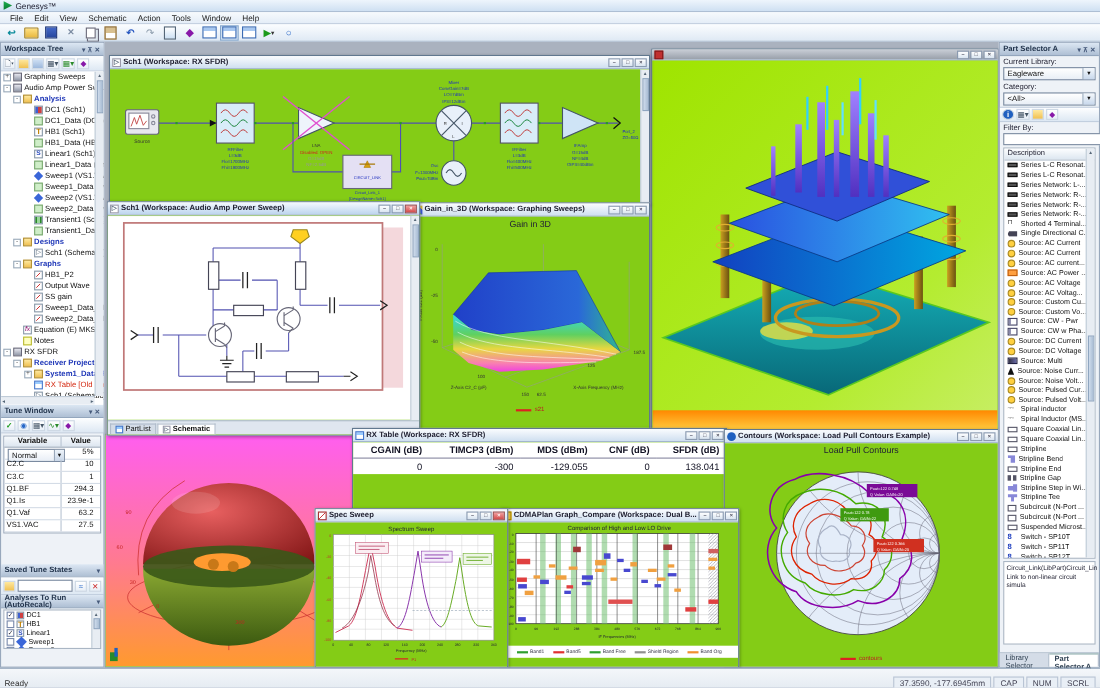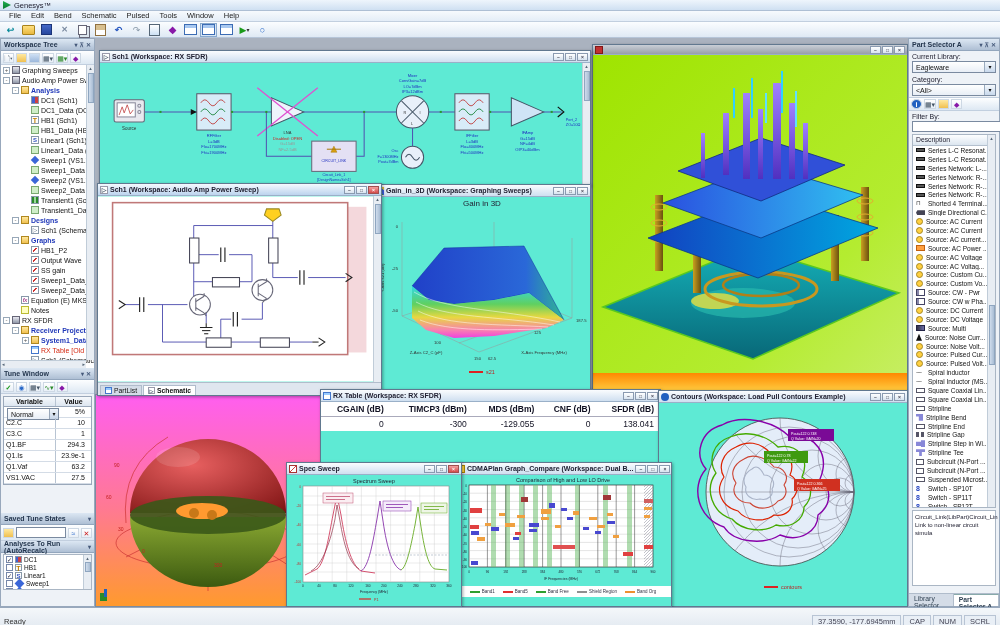--- a/index.html
+++ b/index.html
@@ -2,21 +2,21 @@
 <html><head>
 <meta charset="utf-8">
 <style>
 *{margin:0;padding:0;box-sizing:border-box}
 html,body{width:1000px;height:625px;overflow:hidden}
 body{position:relative;font-family:"Liberation Sans",sans-serif;background:#d9e4f0;font-size:7px;color:#111}
 
 #titlebar{position:absolute;left:0;top:0;width:1000px;height:11px;background:linear-gradient(#eef5fc,#cfe0f2);border-bottom:1px solid #aebfd4;display:flex;align-items:center;padding:0 3px;gap:3px}
 #titlebar .logo{width:8px;height:8px;background:linear-gradient(#1faf4f,#0a7a30);clip-path:polygon(0 0,100% 50%,0 100%)}
 #titlebar .ttl{font-size:7.5px;color:#223}
-#menubar{position:absolute;left:0;top:11px;width:1000px;height:11px;background:linear-gradient(#f7fafd,#e4edf7);border-bottom:1px solid #c2cfdf;display:flex;padding:0 4px}
+#menubar{position:absolute;left:0;top:11px;width:1000px;height:11px;background:linear-gradient(#f7fafd,#e4edf7);border-bottom:1px solid #c2cfdf;display:flex;align-items:center;padding:0 4px}
 #menubar .mi{padding:0 5px;font-size:7.5px;color:#222}
 #toolbar{position:absolute;left:0;top:22px;width:1000px;height:16px;background:linear-gradient(#fbfdff,#dfe9f4);border-bottom:1px solid #b6c5d8;display:flex;align-items:center;padding:0 2px;gap:1px}
 .tb{width:17px;height:14px;display:inline-flex;align-items:center;justify-content:center;font-size:9px;border:1px solid transparent}
 .tb.back-icon::before{content:"↩";color:#0a8a9a;font-weight:bold}
 .tb.open-icon::before{content:"";width:11px;height:8px;background:linear-gradient(#ffe080,#e8b840);border:1px solid #a8821c;border-radius:1px}
 .tb.save-icon::before{content:"";width:9px;height:9px;background:linear-gradient(#4468c8,#27479e);border:1px solid #1c3478}
 .tb.cut-icon::before{content:"✕";color:#7a8aa0;font-weight:bold;font-size:8px}
 .tb.copy-icon::before{content:"";width:7px;height:8px;background:#fff;border:1px solid #667;box-shadow:2px 2px 0 #dde6ee,2px 2px 0 1px #667}
 .tb.paste-icon::before{content:"";width:9px;height:10px;background:#d8c090;border:1px solid #907040;box-shadow:inset 0 -5px 0 #fff}
 .tb.undo-icon::before{content:"↶";color:#2858c0;font-weight:bold}
@@ -117,21 +117,21 @@
 .wb{width:11px;height:8px;border:1px solid #8a9ab0;background:linear-gradient(#fff,#d8e4f0);font-size:5px;line-height:6px;text-align:center;color:#445}
 .wb.close.red{background:linear-gradient(#f2a0a0,#d34a4a);color:#fff;border-color:#a05050}
 .wi{width:8px;height:8px;flex:none}
 .wi.sch{background:#fff;border:1px solid #99a;color:#567;font-size:6px;line-height:7px;text-align:center}.wi.sch::before{content:"▷"}
 .wi.g3{background:linear-gradient(45deg,#e04040 25%,#40a040 25% 50%,#4060e0 50% 75%,#e0c040 75%)}
 .wi.tbl{background:linear-gradient(#9cf 2px,#fff 2px);border:1px solid #47c}
 .wi.em{background:#c03030;border:1px solid #801818}
 .wi.ss{background:linear-gradient(135deg,#fff 45%,#d04040 45% 55%,#fff 55%);border:1px solid #a33}
 .wi.cd{background:#ffd040;border:1px solid #a80}
 .wi.co{background:#2060c0;border-radius:50%}
-.wbody{flex:1;background:#5eead4;position:relative;overflow:hidden}
+.wbody{flex:1;background:#84cc16;position:relative;overflow:hidden}
 .ctitle{text-align:center;font-size:8px;color:#223;padding-top:2px}
 .legend{display:flex;align-items:center;justify-content:center;gap:3px;font-size:5.5px;color:#b22;height:10px}
 .legend .lln{width:14px;height:2px;background:#d22}
 
 table.rxt{width:100%;border-collapse:collapse;background:#fff}
 table.rxt th{font-size:8.5px;text-align:right;padding:2px 6px 2px 2px;border-bottom:1px solid #aab;color:#112}
 table.rxt td{font-size:8.5px;text-align:right;padding:2px 6px 2px 2px;color:#112}
 
 .cleg{display:flex;justify-content:center;gap:8px;align-items:center;height:11px;background:#fff}
 .cl{display:flex;align-items:center;gap:2px;font-size:4.5px;color:#334}
@@ -153,23 +153,23 @@
 <body>
 
 <div id="titlebar">
   <span class="logo"></span>
   <span class="ttl">Genesys™</span>
 </div>
 <div id="menubar">
 
 <span class="mi">File</span>
     <span class="mi">Edit</span>
-    <span class="mi">Bend</span>
+    <span class="mi">View</span>
     <span class="mi">Schematic</span>
-    <span class="mi">Pulsed</span>
+    <span class="mi">Action</span>
     <span class="mi">Tools</span>
     <span class="mi">Window</span>
     <span class="mi">Help</span>
   </div>
 <div id="toolbar">
 
 <span class="tb back-icon"></span>
     <span class="tb open-icon"></span>
     <span class="tb save-icon"></span>
     <span class="tb cut-icon"></span>
@@ -935,20 +935,21 @@
     <div class="wtitle">
       <span class="wi co"></span>
       <span>Contours (Workspace: Load Pull Contours Example)</span>
       <span class="wbtns">
           <span class="wb">–</span>
           <span class="wb">□</span>
           <span class="wb close">×</span>
         </span>
     </div>
     <div class="wbody">
+      <div class="ctitle">Load Pull Contours</div>
       <svg width="100%" height="178" viewBox="0 0 246 178">
         <defs>
             <clipPath id="sm-clip">
               <circle cx="120" cy="89" r="74"></circle>
             </clipPath>
           </defs>
         <circle cx="120" cy="89" r="74" fill="#e4edf9" stroke="#444" stroke-width="0.8"></circle>
         <g stroke="#667" stroke-width="0.45" fill="none">
           <line x1="46" y1="89" x2="194" y2="89"></line>
           <circle cx="138" cy="89" r="56"></circle>

